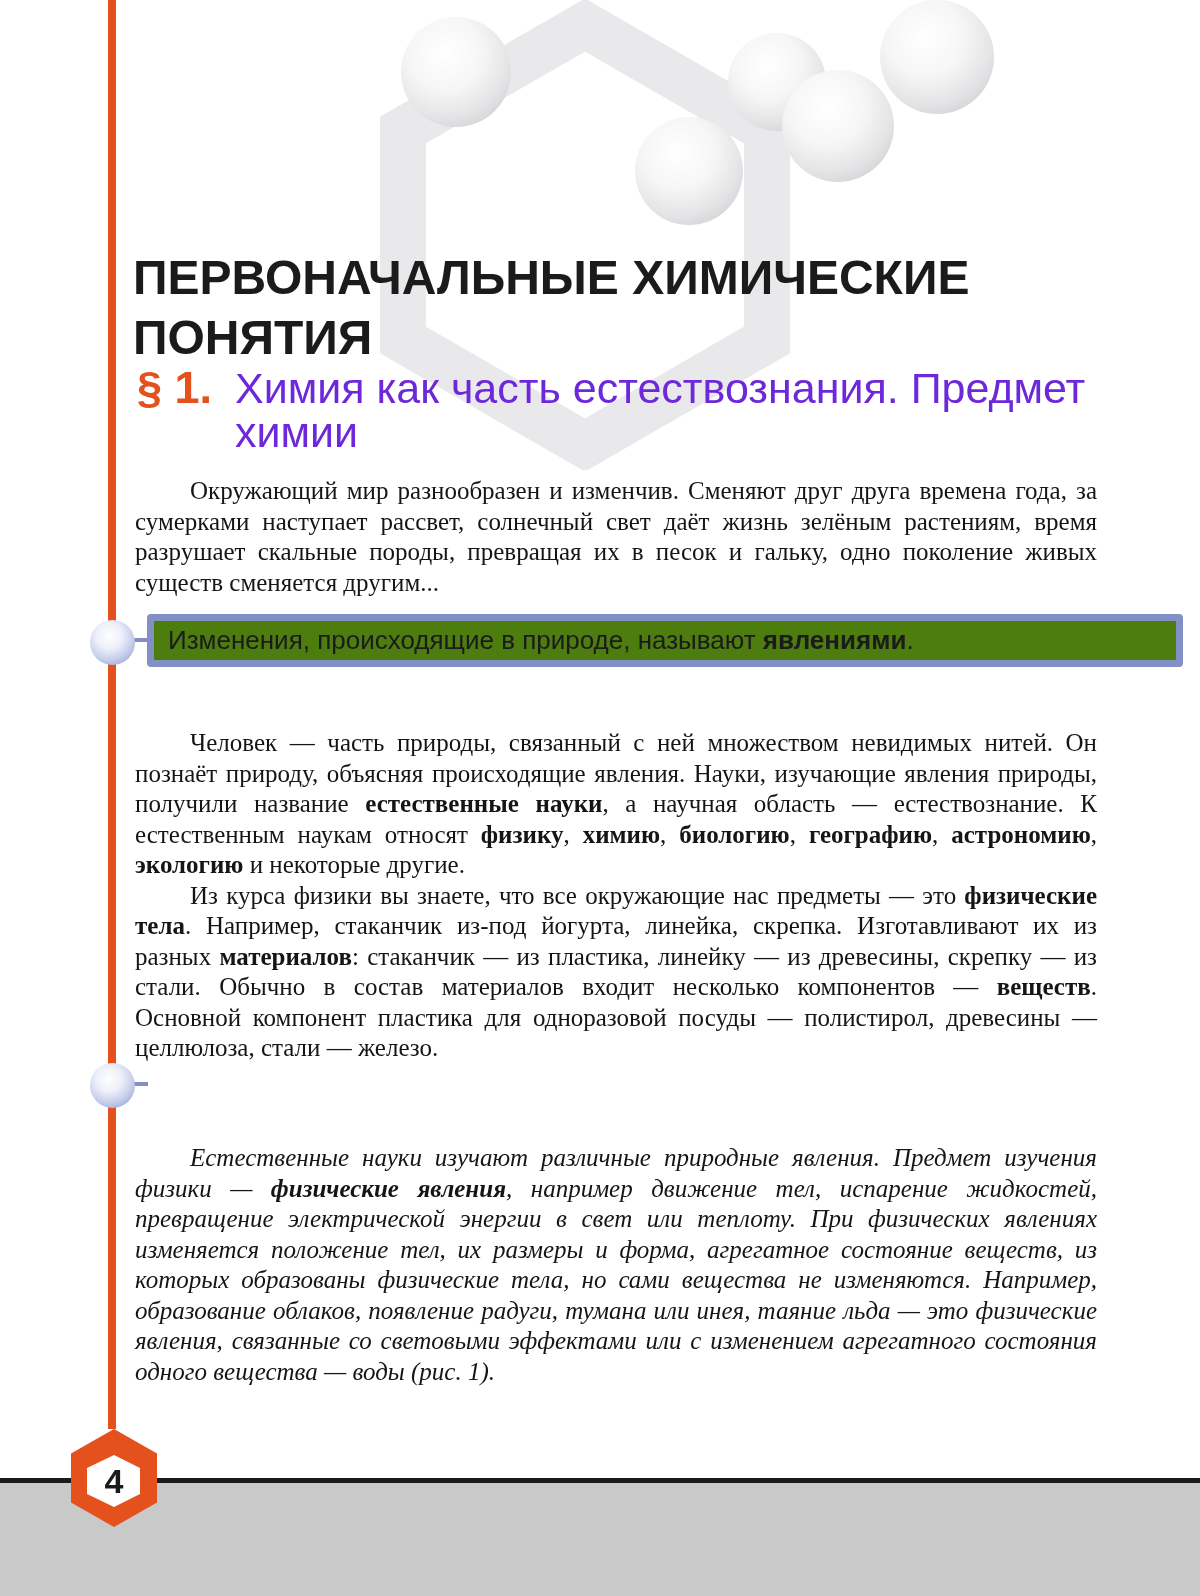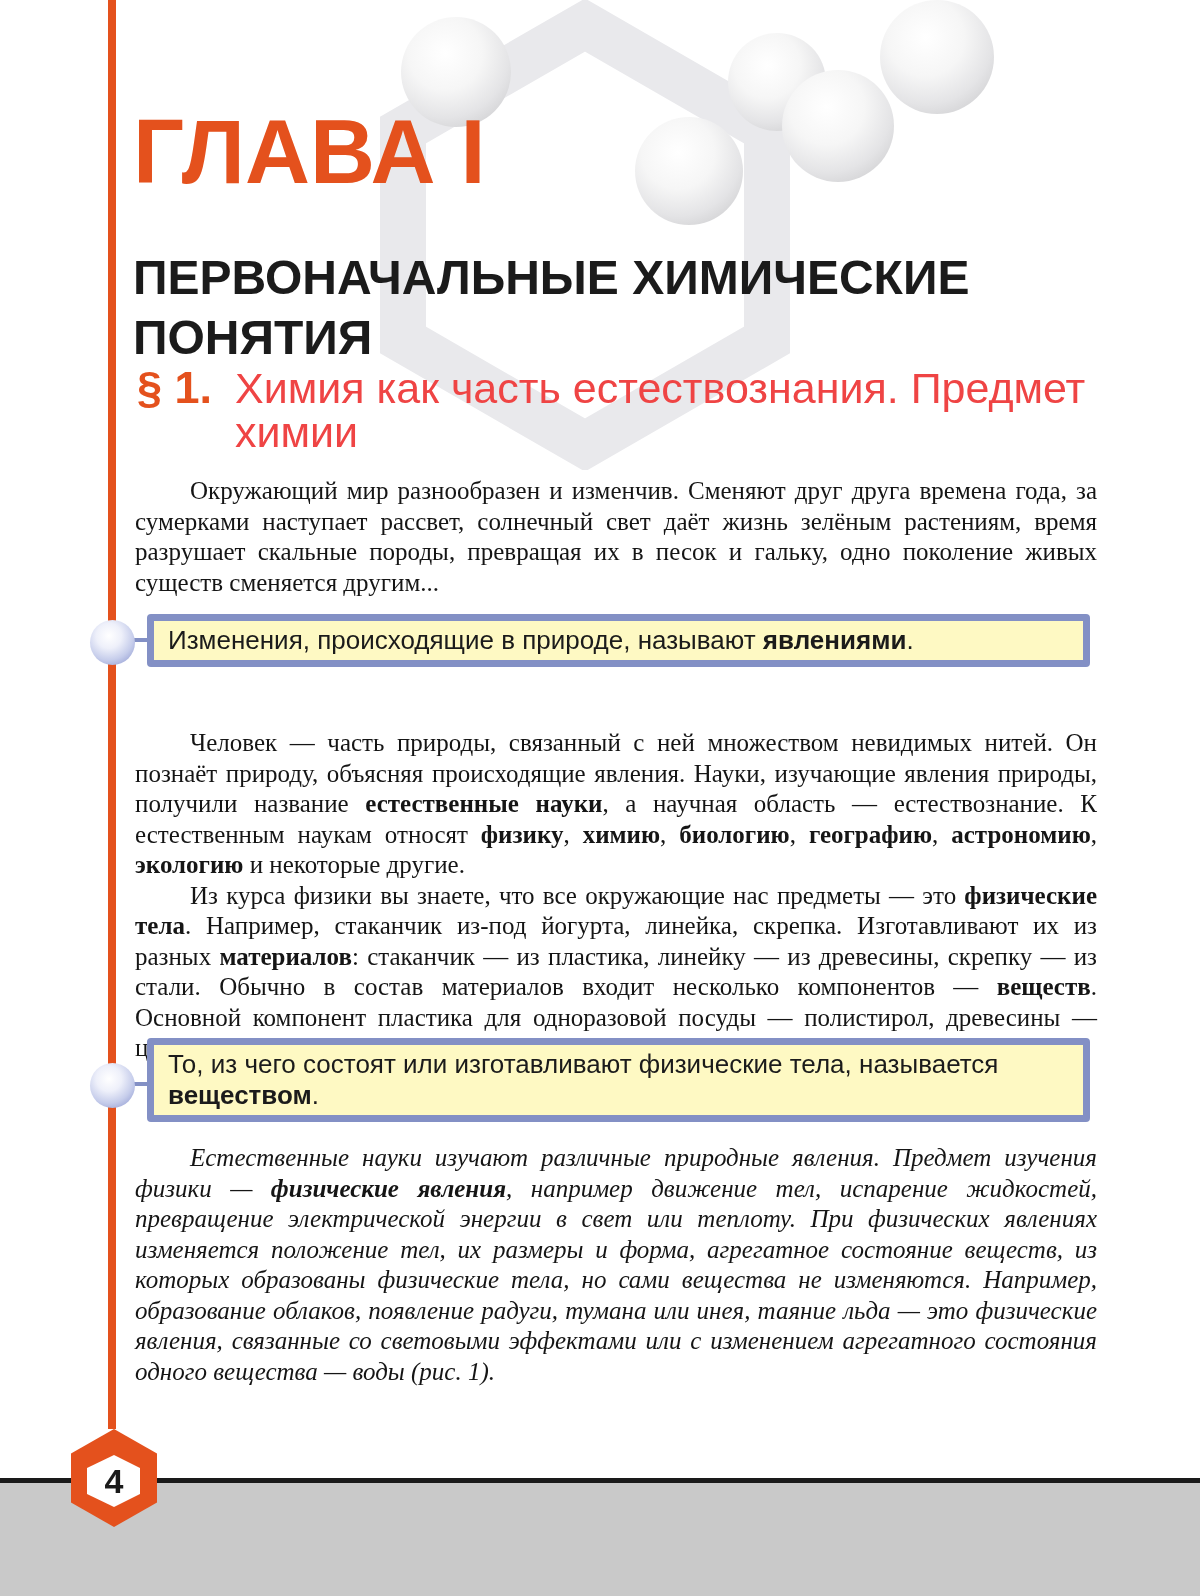--- a/index.html
+++ b/index.html
@@ -32,36 +32,36 @@
   }
   .section-num{
     position:absolute;left:137px;top:366px;z-index:2;
     font-family:"Liberation Sans", sans-serif;
     font-weight:bold;font-size:45px;line-height:44px;color:#E4511D;
     white-space:nowrap;
   }
   .section-title{
     position:absolute;left:235px;top:366px;width:900px;z-index:2;
     font-family:"Liberation Sans", sans-serif;
-    font-weight:400;font-size:43px;line-height:44px;color:#ef4444;
+    font-weight:400;font-size:43px;line-height:44px;color:#6d28d9;
   }
   
   .para{
     position:absolute;left:135px;width:962px;z-index:2;
     font-size:25px;line-height:30.5px;color:#151515;
     text-align:justify;
   }
   .para p{margin:0;text-indent:55px;}
   .b{font-weight:bold;}
   
   .callout{
-    position:absolute;left:147px;width:943px;z-index:2;
+    position:absolute;left:147px;width:1036px;z-index:2;
     box-sizing:border-box;
     border:7px solid #8390C5;border-radius:4px;
-    background:#fef9c3;
+    background:#4d7c0f;
     padding:4px 14px;
     font-family:"Liberation Sans", sans-serif;
     font-size:26px;line-height:31px;color:#1b1b1b;
   }
   .connector{
     position:absolute;width:28px;height:4px;background:#8390C5;z-index:2;
   }
   .node-ball{
     position:absolute;width:45px;height:45px;border-radius:50%;z-index:3;
     background:radial-gradient(circle at 42% 35%, #ffffff 0%, #eef0fa 32%, #c6cdeb 62%, #9aa4d6 86%, #8791c9 100%);
@@ -98,21 +98,20 @@
     <polygon points="585,25 767,130 767,340 585,445 403,340 403,130" fill="none" stroke="#E9E9EC" stroke-width="46"></polygon>
     <circle cx="456" cy="72" r="55" fill="url(#ballGrad)"></circle>
     <circle cx="689" cy="171" r="54" fill="url(#ballGrad)"></circle>
     <circle cx="777" cy="82" r="49" fill="url(#ballGrad)"></circle>
     <circle cx="838" cy="126" r="56" fill="url(#ballGrad)"></circle>
     <circle cx="937" cy="57" r="57" fill="url(#ballGrad)"></circle>
   </svg>
 
   <div class="spine"></div>
 
-  <div class="chapter-title">ГЛАВА I</div>
   <div class="chapter-subtitle">ПЕРВОНАЧАЛЬНЫЕ ХИМИЧЕСКИЕ ПОНЯТИЯ</div>
 
   <div class="section-num">§ 1.</div>
   <div class="section-title">Химия как часть естествознания. Предмет химии</div>
 
   <div class="para" style="top:476px;">
     <p><span>Окружающий мир разнообразен и изменчив. Сменяют друг друга времена года, за сумерками наступает рассвет, солнечный свет даёт жизнь зелёным растениям, время разрушает скальные породы, превращая их в песок и гальку, одно поколение живых существ сменяется другим...</span></p>
   </div>
 
   <div class="connector" style="left:120px;top:638px;"></div>
@@ -121,23 +120,20 @@
     <p style="margin:0;"><span>Изменения, происходящие в природе, называют </span><span class="b">явлениями</span><span>.</span></p>
   </div>
 
   <div class="para" style="top:728px;">
     <p><span>Человек — часть природы, связанный с ней множеством невидимых нитей. Он познаёт природу, объясняя происходящие явления. Науки, изучающие явления природы, получили название </span><span class="b">естественные науки</span><span>, а научная область — естествознание. К естественным наукам относят </span><span class="b">физику</span><span>, </span><span class="b">химию</span><span>, </span><span class="b">биологию</span><span>, </span><span class="b">географию</span><span>, </span><span class="b">астрономию</span><span>, </span><span class="b">экологию</span><span> и некоторые другие.</span></p>
     <p><span>Из курса физики вы знаете, что все окружающие нас предметы — это </span><span class="b">физические тела</span><span>. Например, стаканчик из-под йогурта, линейка, скрепка. Изготавливают их из разных </span><span class="b">материалов</span><span>: стаканчик — из пластика, линейку — из древесины, скрепку — из стали. Обычно в состав материалов входит несколько компонентов — </span><span class="b">веществ</span><span>. Основной компонент пластика для одноразовой посуды — полистирол, древесины — целлюлоза, стали — железо.</span></p>
   </div>
 
   <div class="connector" style="left:120px;top:1082px;"></div>
   <div class="node-ball" style="left:90px;top:1063px;"></div>
-  <div class="callout" style="top:1038px;">
-    <p style="margin:0;"><span>То, из чего состоят или изготавливают физические тела, называется </span><span class="b">веществом</span><span>.</span></p>
-  </div>
 
   <div class="para" style="top:1143px;font-style:italic;">
     <p><span>Естественные науки изучают различные природные явления. Предмет изучения физики — </span><span class="b">физические явления</span><span>, например движение тел, испарение жидкостей, превращение электрической энергии в свет или теплоту. При физических явлениях изменяется положение тел, их размеры и форма, агрегатное состояние веществ, из которых образованы физические тела, но сами вещества не изменяются. Например, образование облаков, появление радуги, тумана или инея, таяние льда — это физические явления, связанные со световыми эффектами или с изменением агрегатного состояния одного вещества — воды (рис. 1).</span></p>
   </div>
 
   <div class="footer-gray"></div>
   <div class="footer-rule"></div>
 
   <svg class="page-badge" width="92" height="100" viewBox="0 0 92 100">
     <polygon points="46,1 89,25.5 89,74.5 46,99 3,74.5 3,25.5" fill="#E4511D"></polygon>

